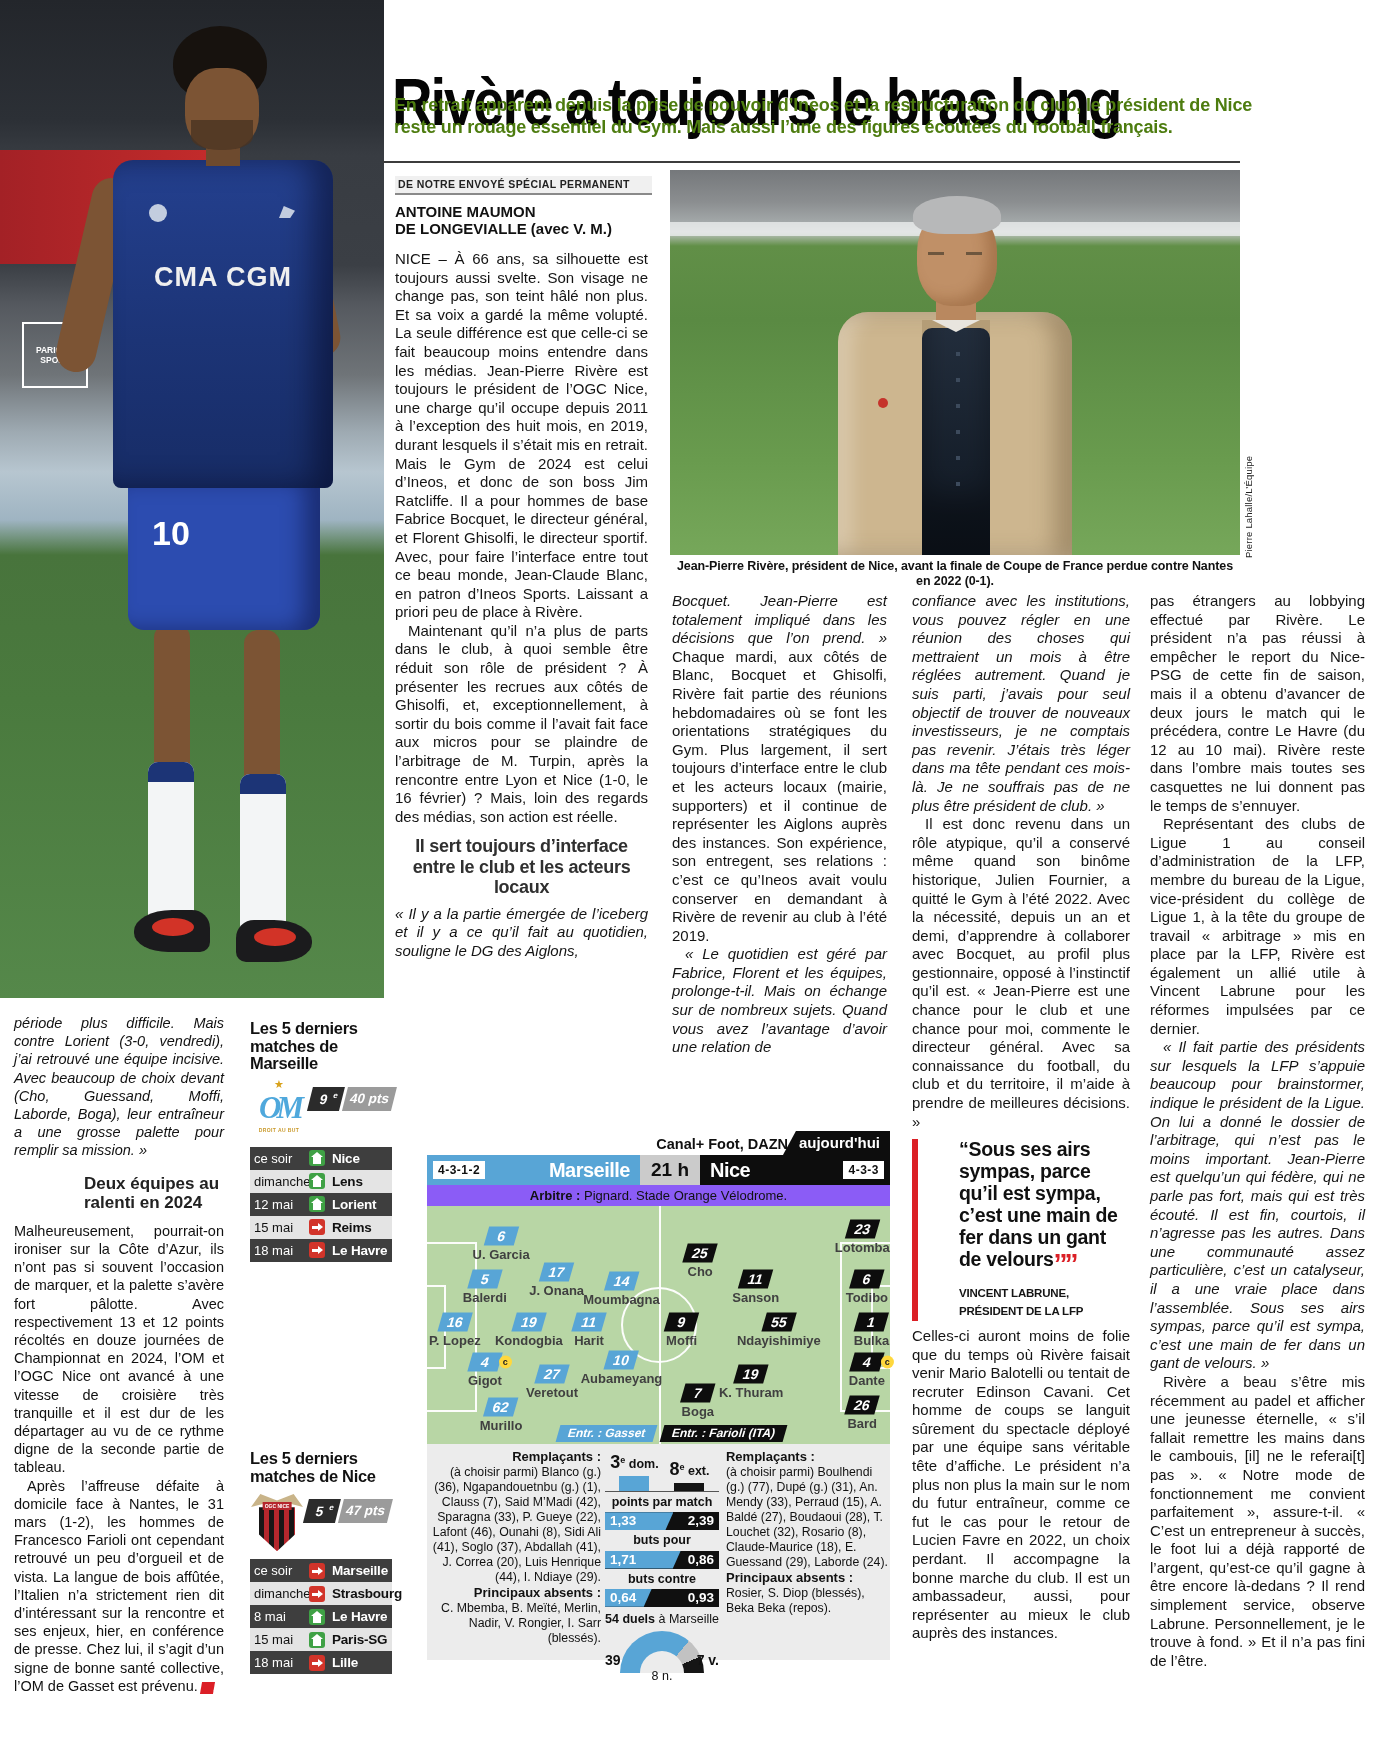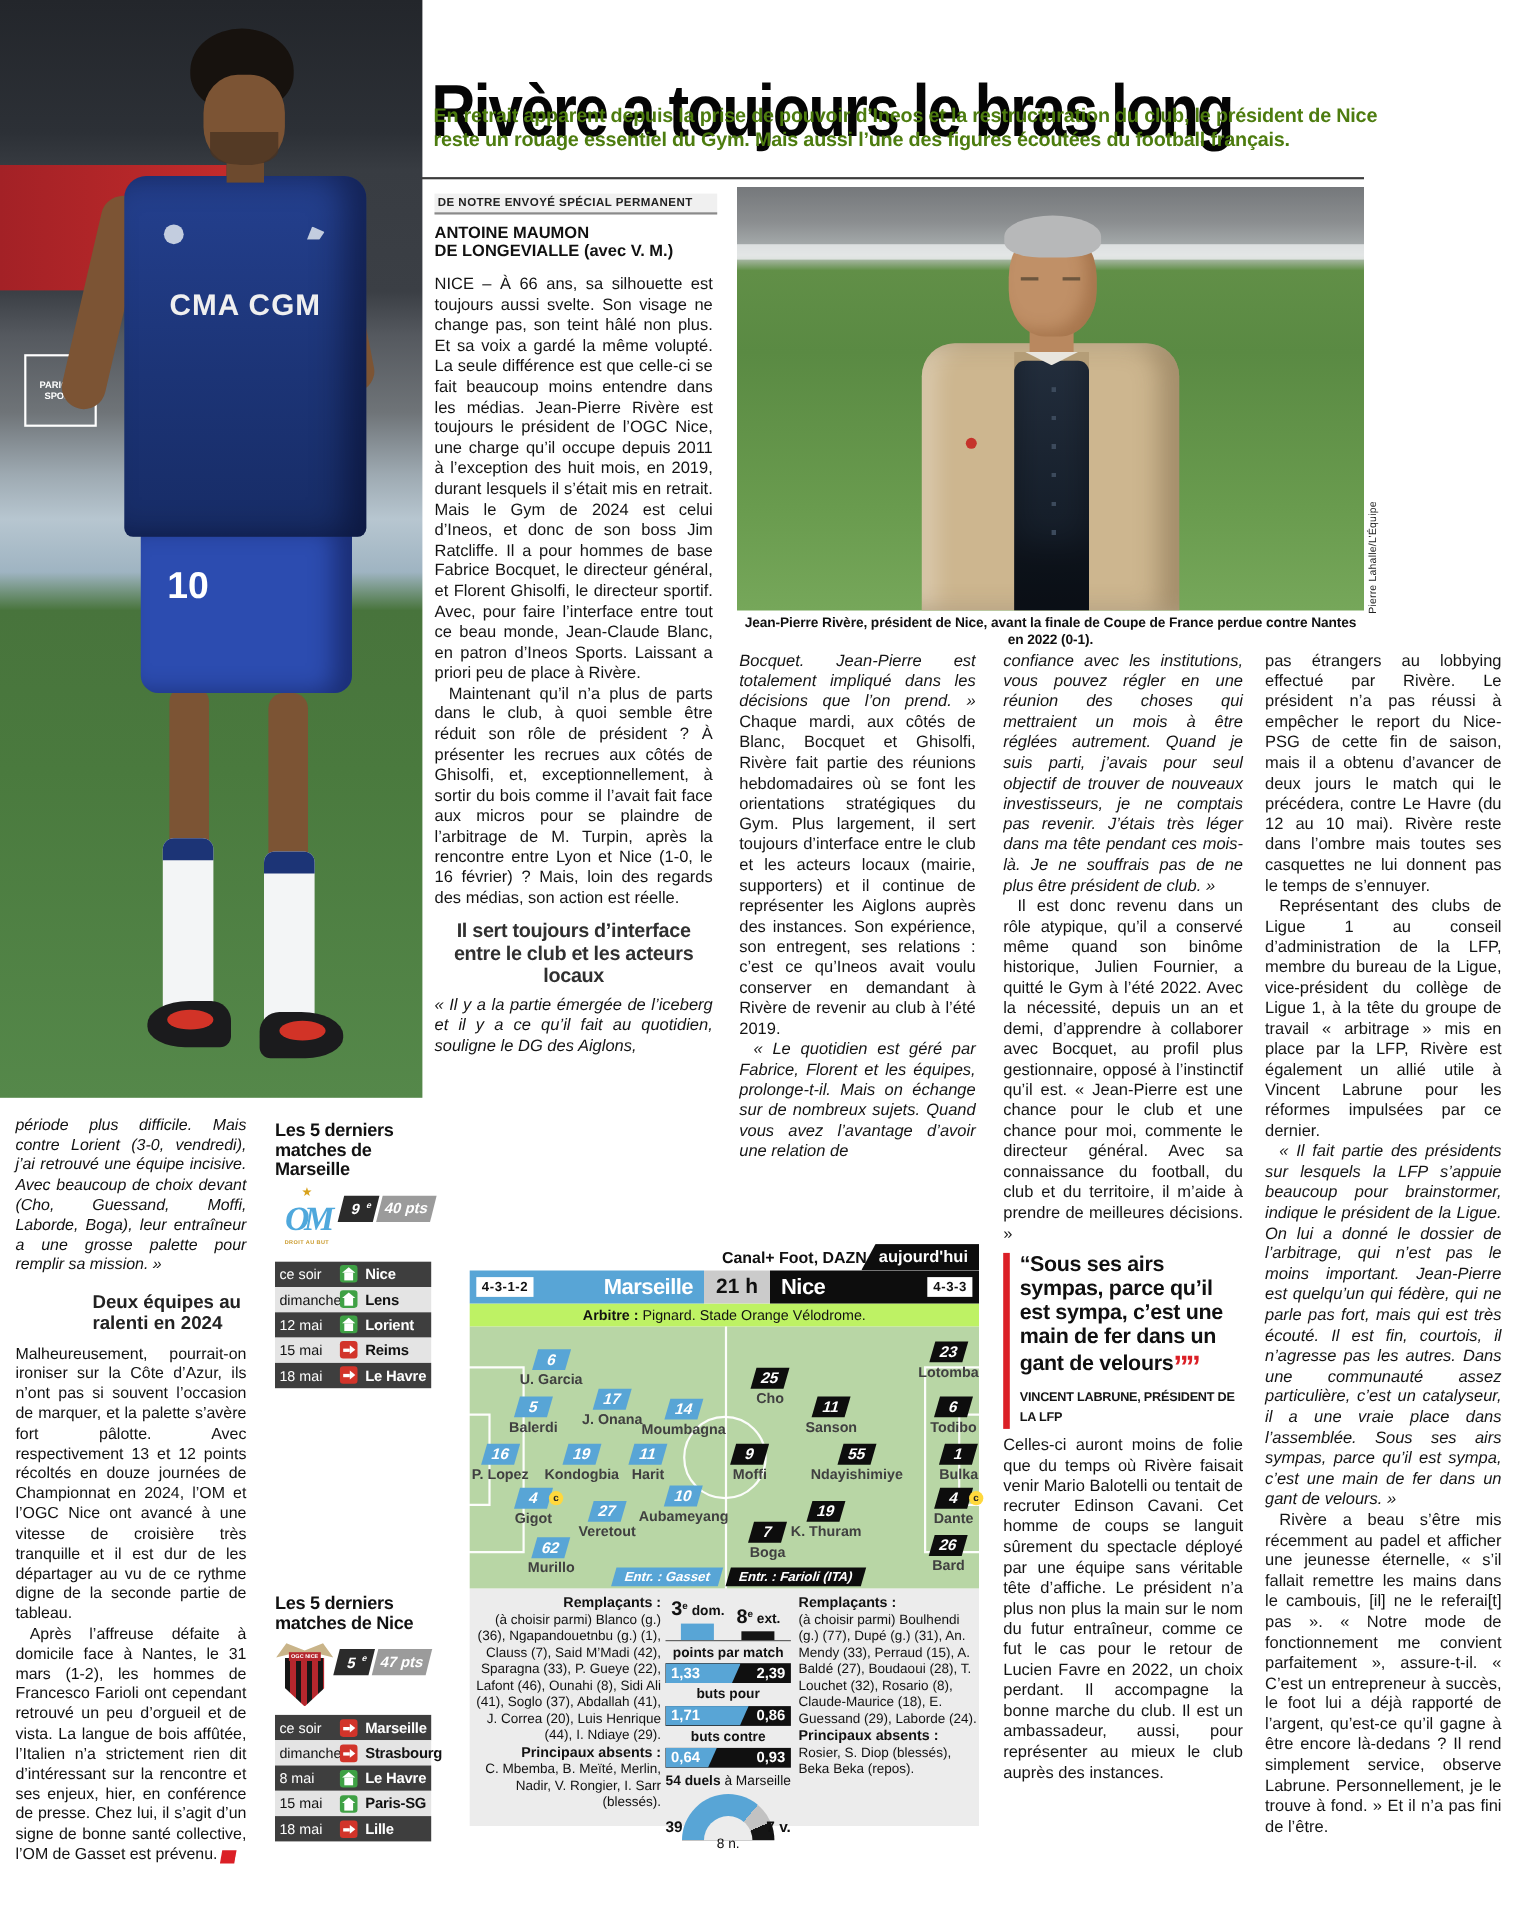--- a/index.html
+++ b/index.html
@@ -22,21 +22,21 @@
   .col .ind{text-indent:13px;}
   .q{font-style:italic;}
   .colsub{font-size:18px;font-weight:bold;text-align:center;line-height:1.12;margin:10px 4px 8px;
     color:#303030;letter-spacing:-.3px;}
   .col1{left:395px;top:250px;width:253px;}
   .col2{left:672px;top:592px;width:215px;}
   .col3{left:912px;top:592px;width:218px;}
   .col4{left:1150px;top:592px;width:215px;}
 
   
-  .pullquote{display:flex;margin:8px 0 6px;}
+  .pullquote{display:flex;margin:8px 0 6px;gap:32px;}
   .pq-bar{flex:0 0 6px;background:#db1f26;margin-right:9px;}
   .pq-text{font-size:19.5px;font-weight:bold;line-height:1.12;letter-spacing:-.3px;color:#101010;text-align:left;}
   .pq-marks{color:#db1f26;font-size:28px;letter-spacing:-3px;vertical-align:-7px;font-style:normal;}
   .pq-attrib{font-size:11.5px;font-weight:bold;margin-top:4px;letter-spacing:-.2px;text-align:left;}
 
   
   .photo{position:absolute;left:670px;top:170px;width:570px;height:385px;overflow:hidden;
     background:linear-gradient(180deg,#75787b 0,#8b8e90 32px,#a3a8a9 52px,#c2c6c6 62px,
       #618f47 76px,#5a8a43 150px,#699b4e 290px,#76a75a 385px);}
   .ph-board{position:absolute;left:0;top:52px;width:100%;height:14px;background:rgba(235,238,238,.8);}
@@ -169,21 +169,21 @@
   .g-bar{display:flex;height:30px;}
   .gb-home{flex:0 0 201px;background:#58a5d6;display:flex;align-items:center;padding:0 6px;}
   .gb-time{flex:0 0 60px;background:#cbcbcb;color:#101010;font-weight:bold;font-size:19px;
     display:flex;align-items:center;justify-content:center;}
   .gb-away{flex:1;background:#0d0d0d;display:flex;align-items:center;padding:0 6px;}
   .g-form{background:#fff;color:#101010;font-weight:bold;font-size:12px;padding:2px 5px;letter-spacing:.5px;}
   .g-team{color:#fff;font-weight:bold;font-size:20px;letter-spacing:-.5px;}
   .gb-home .g-team{margin-left:auto;padding-right:4px;}
   .gb-away .g-team{padding-left:4px;}
   .gb-away .g-form{margin-left:auto;}
-  .g-ref{height:21px;line-height:21px;background:#bef264;text-align:center;font-size:13px;}
+  .g-ref{height:21px;line-height:21px;background:#8b5cf6;text-align:center;font-size:13px;}
   .g-ref b{font-weight:bold;}
   .g-pitch{position:relative;height:238px;background:#b8d6a5;}
   .mark{position:absolute;border:2px solid rgba(255,255,255,.95);}
   .m-center{left:50%;top:0;bottom:0;width:0;border-width:0 0 0 2px;}
   .m-circle{left:50%;top:50%;width:72px;height:72px;margin:-38px 0 0 -38px;border-radius:50%;}
   .m-pa-l{left:-2px;top:15%;height:70%;width:50px;border-left:none;}
   .m-ga-l{left:-2px;top:33%;height:34%;width:19px;border-left:none;}
   .m-pa-r{right:-2px;top:15%;height:70%;width:50px;border-right:none;}
   .m-ga-r{right:-2px;top:33%;height:34%;width:19px;border-right:none;}
   .players{position:absolute;left:0;top:0;right:0;bottom:0;}

